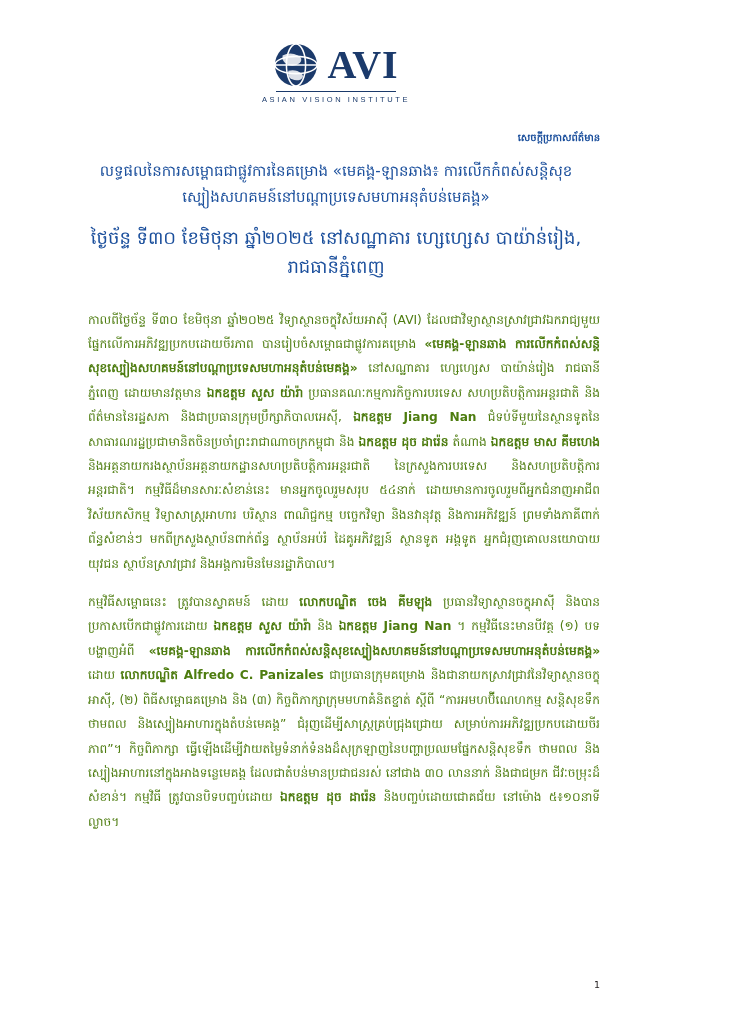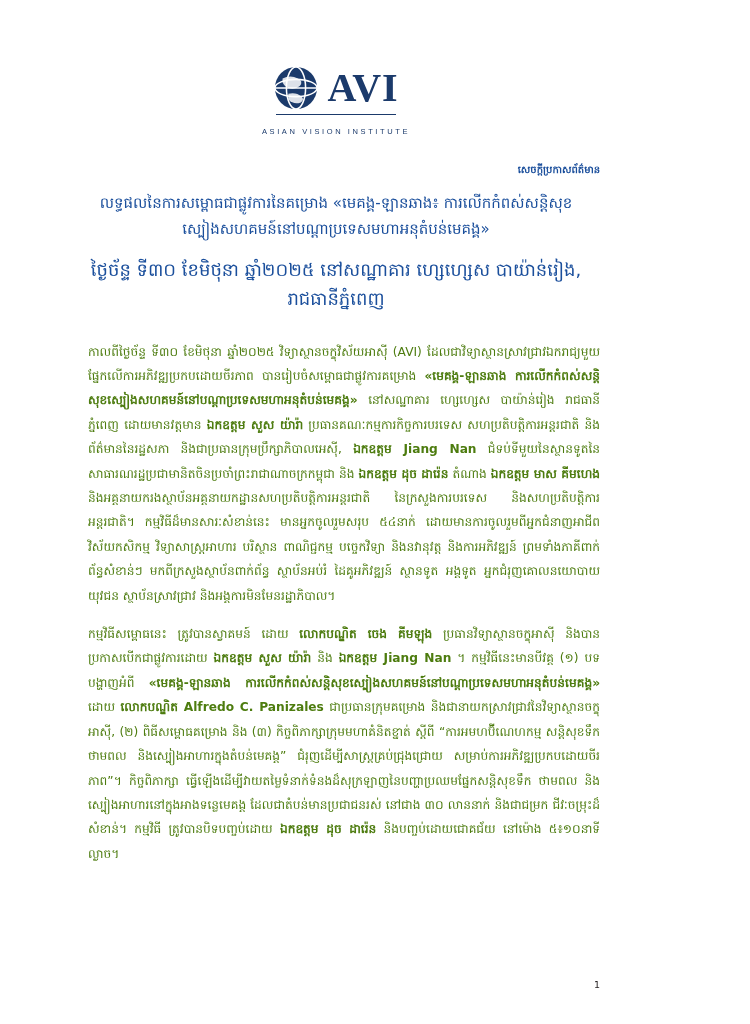--- a/index.html
+++ b/index.html
@@ -12,21 +12,21 @@
     height: 1024px;
     font-family: "DejaVu Sans", "Liberation Sans", sans-serif;
     color: #231f20;
     position: relative;
     overflow: hidden;
   }
   .page {
     width: 672px;
     height: 1024px;
     box-sizing: border-box;
-    padding: 57px 72px 40px 72px;
+    padding: 34px 72px 40px 72px;
     position: relative;
   }
 
   
   .logo-block {
     display: flex;
     flex-direction: column;
     align-items: center;
     justify-content: center;
     margin-top: 8px;
@@ -45,21 +45,21 @@
   }
   .logo-text {
     font-family: "Liberation Serif", "DejaVu Serif", serif;
     font-weight: bold;
     font-size: 40px;
     letter-spacing: 1px;
     color: #1b3a6b;
     line-height: 1;
   }
   .logo-sub {
-    margin-top: 12px;
+    margin-top: 3px;
     font-family: "Liberation Sans", sans-serif;
     font-size: 7.5px;
     letter-spacing: 2.6px;
     color: #1b3a6b;
     text-align: right;
   }
   .logo-rule {
     width: 120px;
     height: 1px;
     background: #1b3a6b;

